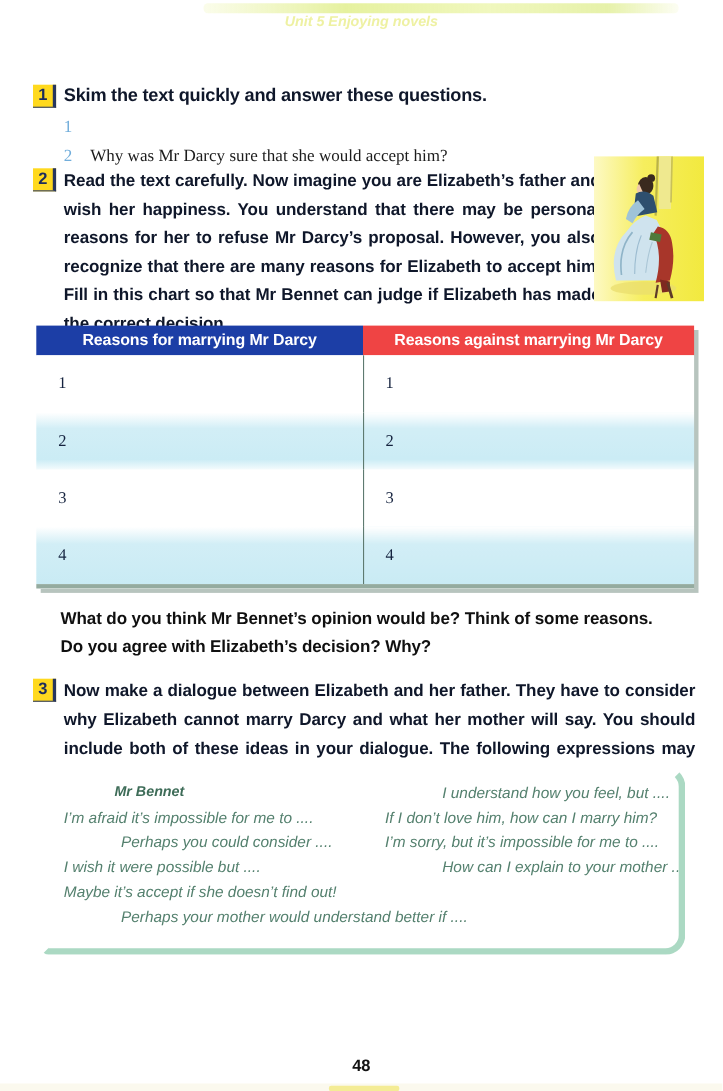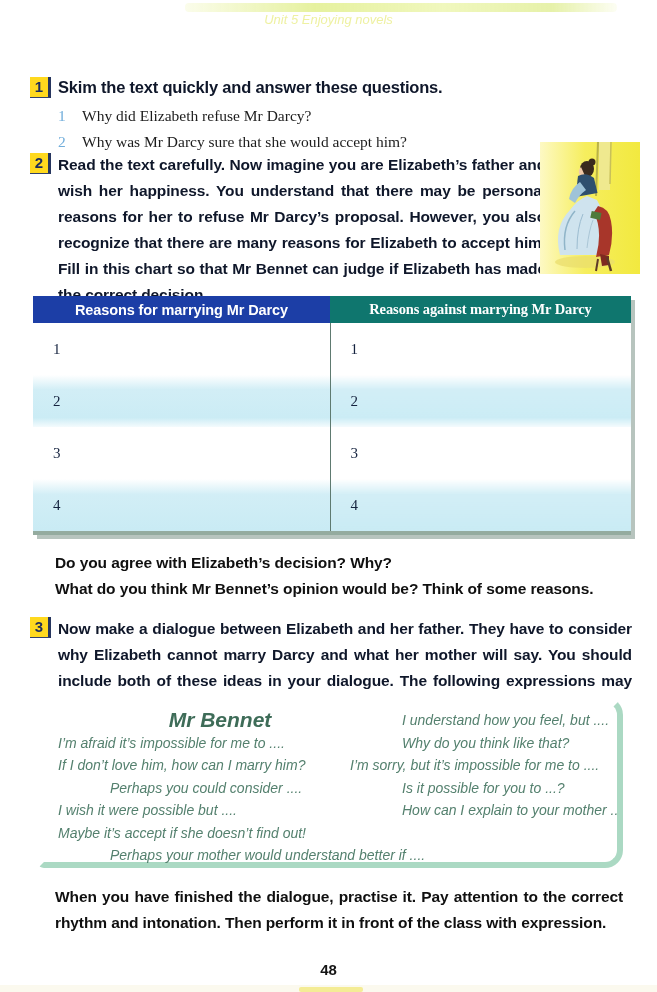--- a/index.html
+++ b/index.html
@@ -16,21 +16,21 @@
   
   .unit-band {
     position: absolute; left: 185px; top: 3px; width: 432px; height: 9px;
     background: linear-gradient(90deg, rgba(226,238,120,.15), rgba(213,232,95,.6) 30%, rgba(222,238,110,.45) 60%, rgba(210,230,100,.55) 85%, rgba(230,240,140,.1));
     border-radius: 4px;
     filter: blur(.4px);
   }
   .unit-title {
     position: absolute; left: 0; top: 12px; width: 657px;
     text-align: center;
-    font-size: 13px; font-weight: normal; font-style: italic;
+    font-size: 13px; font-weight: bold; font-style: italic;
     color: #eef1a2;
   }
 
   
   .activity { position: absolute; display: flex; align-items: flex-start; }
   .num-box {
     flex: 0 0 auto;
     width: 21px; height: 21px;
     background: #ffd91e;
     border-right: 3px solid #27365f;
@@ -70,21 +70,21 @@
     box-shadow: 4px 4px 0 #b7c4be;
   }
   table.chart { border-collapse: collapse; width: 100%; table-layout: fixed; }
   table.chart th {
     height: 27px;
     color: #ffffff; font-size: 14.5px; font-weight: bold;
     letter-spacing: -0.1px;
     text-align: center; vertical-align: middle;
   }
   th.hdr-left  { background: #1c3ea6; width: 297px; }
-  th.hdr-right { background: #0f766e; font-family: Liberation Serif, serif; }
+  th.hdr-right { background: #ef4444; }
   table.chart td {
     height: 52px;
     font-family: "Liberation Serif", serif;
     font-size: 15px; color: #15233f;
     padding-left: 20px; vertical-align: middle;
     background: #ffffff;
   }
   table.chart td.cell-right { border-left: 1.5px solid #5e7a70; }
   tr.stripe td {
     background: linear-gradient(to bottom, #ffffff 0%, #d2eef6 28%, #cbecf5 82%, #f4fbfd 100%);
@@ -113,22 +113,22 @@
     font-style: italic;
     color: #54806e;
   }
   .expr-grid {
     display: grid;
     grid-template-columns: 292px 281px;
     padding-top: 6px;
   }
   .expr-header {
     font-weight: bold; font-style: italic;
-    color: #3e6c58; font-size: 21px;
-    text-align: center; line-height: 22px;
+    color: #3e6c58; font-size: 13px;
+    text-align: left; line-height: 22px;
   }
   .expr-header.left  { padding-left: 60px; }
   .expr-item {
     font-size: 14px; line-height: 22.5px;
     white-space: nowrap; overflow: hidden;
   }
   .expr-item.left  { padding-left: 66px; }
   .expr-item.right { padding-left: 14px; }
   .expr-item.span2 { grid-column: 1 / span 2; }
 
@@ -154,21 +154,20 @@
   <div class="unit-band"></div>
   <div class="unit-title">Unit 5 Enjoying novels</div>
 
   <div class="activity" style="left:30px; top:76px; width:520px;">
     <div class="num-box">1</div>
     <div class="activity-text activity-heading">Skim the text quickly and answer these questions.</div>
   </div>
   <div class="questions">
     <div class="q-row">
       <span class="q-num">1</span>
-      <span>Why did Elizabeth refuse Mr Darcy?</span>
     </div>
     <div class="q-row">
       <span class="q-num">2</span>
       <span>Why was Mr Darcy sure that she would accept him?</span>
     </div>
   </div>
 
   <div class="activity" style="left:30px; top:152px; width:516px;">
     <div class="num-box">2</div>
     <div class="activity-text just" style="width:508px;">Read the text carefully. Now imagine you are Elizabeth’s father and wish her happiness. You understand that there may be personal reasons for her to refuse Mr Darcy’s proposal. However, you also recognize that there are many reasons for Elizabeth to accept him. Fill in this chart so that Mr Bennet can judge if Elizabeth has made the correct decision.</div>
@@ -229,51 +228,48 @@
         <tr class="stripe-last">
           <td class="cell-left">4</td>
           <td class="cell-right">4</td>
         </tr>
       </tbody>
     </table>
     <div class="chart-bottom-edge"></div>
   </div>
 
   <div class="bold-par" style="left:55px; top:550px; width:575px;">
+    <div>What do you think Mr Bennet’s opinion would be? Think of some reasons.</div>
     <div>Do you agree with Elizabeth’s decision? Why?</div>
-    <div>What do you think Mr Bennet’s opinion would be? Think of some reasons.</div>
   </div>
 
   <div class="activity" style="left:30px; top:616px; width:605px;">
     <div class="num-box">3</div>
     <div class="activity-text just" style="width:574px;">Now make a dialogue between Elizabeth and her father. They have to consider why Elizabeth cannot marry Darcy and what her mother will say. You should include both of these ideas in your dialogue. The following expressions may be useful.</div>
   </div>
 
   <div class="expr-box">
     <div class="expr-grid">
       <div class="expr-header left">Mr Bennet</div>
 
       <div class="expr-item left">I understand how you feel, but ....</div>
       <div class="expr-item right">I’m afraid it’s impossible for me to ....</div>
 
-      <div class="expr-item left">Why do you think like that?</div>
       <div class="expr-item right">If I don’t love him, how can I marry him?</div>
 
+      <div class="expr-item left">Perhaps you could consider ....</div>
       <div class="expr-item right">I’m sorry, but it’s impossible for me to ....</div>
-      <div class="expr-item left">Perhaps you could consider ....</div>
-
-      <div class="expr-item left">Is it possible for you to ...?</div>
+
       <div class="expr-item right">I wish it were possible but ....</div>
 
       <div class="expr-item left">How can I explain to your mother ...?</div>
       <div class="expr-item right">Maybe it’s accept if she doesn’t find out!</div>
 
       <div class="expr-item left span2">Perhaps your mother would understand better if ....</div>
     </div>
   </div>
 
-  <div class="bold-par just" style="left:55px; top:884px; width:568px;">When you have finished the dialogue, practise it. Pay attention to the correct rhythm and intonation. Then perform it in front of the class with expression.</div>
 
   <div class="footer-cream"></div>
   <div class="page-number">48</div>
   <div class="footer-bar"></div>
 
 </div>
 
 </body></html>

